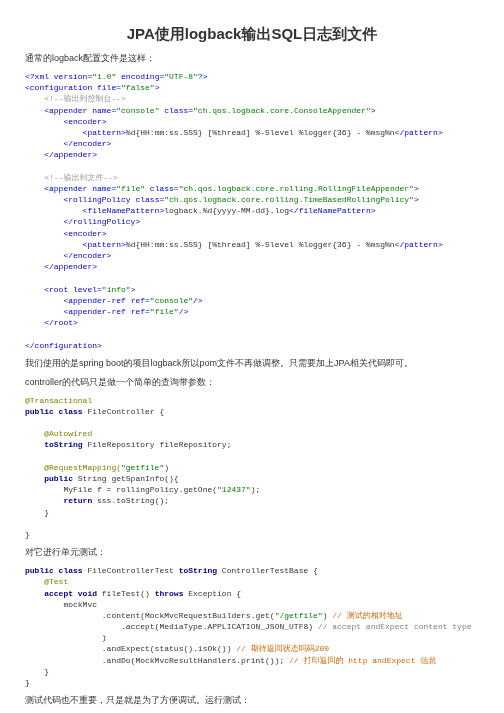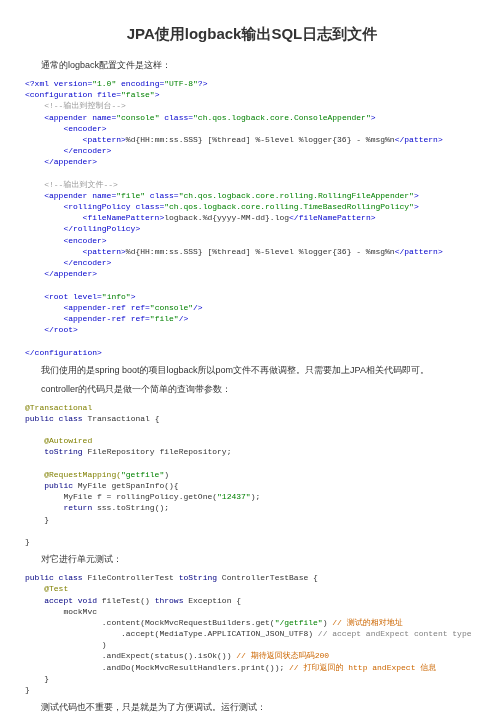--- a/index.html
+++ b/index.html
@@ -1,24 +1,24 @@
 <!DOCTYPE html>
 <html><head>
 <meta charset="utf-8">
 <style>
 body{font-family:-apple-system,BlinkMacSystemFont,"Segoe UI",sans-serif;font-size:10px;color:#333;margin:0;padding:15px 25px;width:504px;box-sizing:border-box;background:#fff}
-h1{font-size:15px;font-weight:bold;text-align:center;margin:10px 0 15px}
-p{font-size:9px;margin:6px 16px;color:#333}
+h1{font-size:15px;font-weight:bold;text-align:center;margin:10px 0 8px}
+p{font-size:9px;margin:6px 0;color:#333}
 pre{font-family:"Courier New",monospace;font-size:8px;line-height:1.4;margin:4px 0;white-space:pre-wrap;word-break:break-all}
 .xml-tag{color:#0000cc}
 .xml-attr{color:#0000cc}
 .xml-val{color:#008000}
 .xml-comment{color:#999}
 .java-anno{color:#808000}
-.java-kw{color:#000080;font-weight:normal}
+.java-kw{color:#000080;font-weight:bold}
 .java-str{color:#008000}
 .java-comment{color:#808080}
 .orange{color:#cc6600}
 </style>
 </head>
 <body>
 
 <h1>JPA使用logback输出SQL日志到文件</h1>
 
 <p>通常的logback配置文件是这样：</p>
@@ -46,27 +46,27 @@
 <span class="xml-tag">        &lt;appender-ref </span><span class="xml-attr">ref=</span><span class="xml-val">"console"</span><span class="xml-tag">/&gt;</span>
 <span class="xml-tag">        &lt;appender-ref </span><span class="xml-attr">ref=</span><span class="xml-val">"file"</span><span class="xml-tag">/&gt;</span>
 <span class="xml-tag">    &lt;/root&gt;</span>
 
 <span class="xml-tag">&lt;/configuration&gt;</span></pre>
 
 <p>我们使用的是spring boot的项目logback所以pom文件不再做调整。只需要加上JPA相关代码即可。</p>
 <p>controller的代码只是做一个简单的查询带参数：</p>
 
 <pre><span class="java-anno">@Transactional</span>
-<span class="java-kw">public class </span><span>Transactional {</span>
+<span class="java-kw">public class </span><span>FileController {</span>
 
 <span class="java-anno">    @Autowired</span>
 <span class="java-kw">    toString </span><span>FileRepository fileRepository;</span>
 
 <span class="java-anno">    @RequestMapping(</span><span class="java-str">"getfile"</span><span>)</span>
-<span class="java-kw">    public </span><span>MyFile getSpanInfo(){</span>
+<span class="java-kw">    public </span><span>String getSpanInfo(){</span>
 <span>        MyFile f = </span><span>rollingPolicy.getOne(</span><span class="java-str">"12437"</span><span>);</span>
 <span class="java-kw">        return </span><span>sss.toString();</span>
 <span>    }</span>
 
 <span>}</span></pre>
 
 <p>对它进行单元测试：</p>
 
 <pre><span class="java-kw">public class </span><span>FileControllerTest </span><span class="java-kw">toString </span><span>ControllerTestBase {</span>
 <span class="java-anno">    @Test</span>

